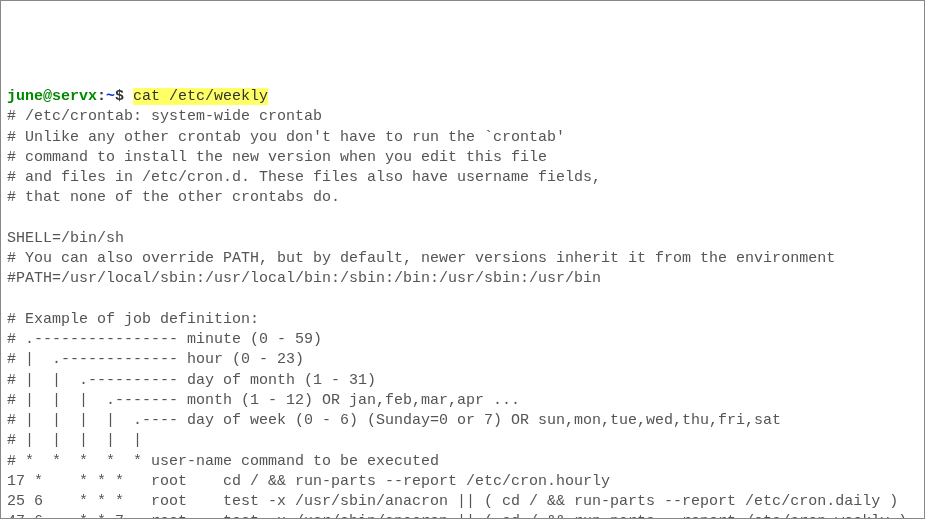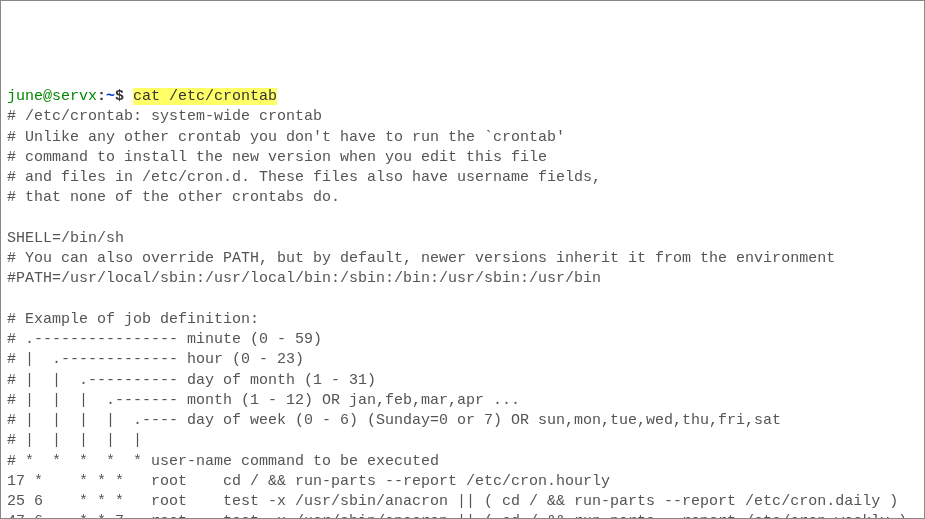--- a/index.html
+++ b/index.html
@@ -9,36 +9,36 @@
     font-size: 15px;
     line-height: 1.35;
     padding: 5px 6px;
     color: #333333;
     border: 1px solid #888;
     width: 925px;
     height: 519px;
     white-space: pre;
     overflow: hidden;
   }
-  .prompt-user { color: #008800; font-weight: normal; }
+  .prompt-user { color: #008800; font-weight: bold; }
   .prompt-sep  { color: #333333; font-weight: bold; }
   .prompt-tilde{ color: #0033cc; font-weight: bold; }
   .prompt-dollar{ color: #333333; font-weight: bold; }
   .cmd-highlight {
     background: #ffff66;
     color: #333333;
   }
   .out { color: #555555; }
 </style>
 </head>
 <body>
 
 
 
-<span><span class="prompt-user">june@servx</span><span class="prompt-sep">:</span><span class="prompt-tilde">~</span><span class="prompt-dollar">$ </span><span class="cmd-highlight">cat /etc/crontab</span></span>
+<span><span class="prompt-user">june@servx</span><span class="prompt-sep">:</span><span class="prompt-tilde">~</span><span class="prompt-dollar">$ </span><span class="cmd-highlight">cat /etc/weekly</span></span>
 <span class="out" id="output-block"># /etc/crontab: system-wide crontab
 # Unlike any other crontab you don't have to run the `crontab'
 # command to install the new version when you edit this file
 # and files in /etc/cron.d. These files also have username fields,
 # that none of the other crontabs do.
 
 SHELL=/bin/sh
 # You can also override PATH, but by default, newer versions inherit it from the environment
 #PATH=/usr/local/sbin:/usr/local/bin:/sbin:/bin:/usr/sbin:/usr/bin
 

